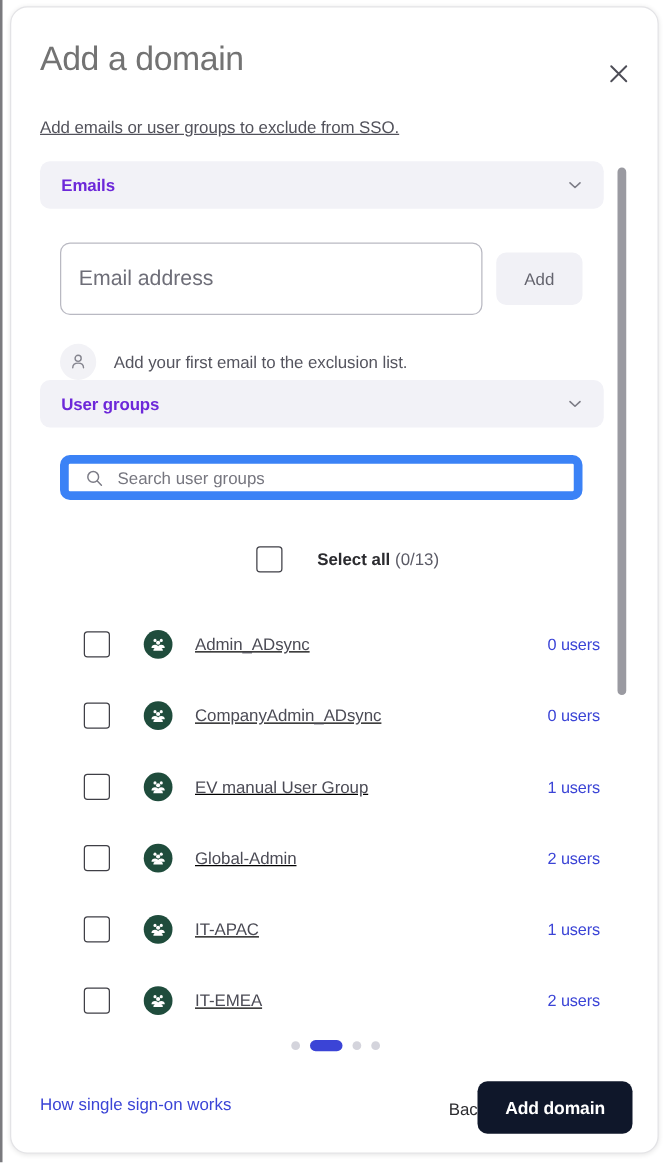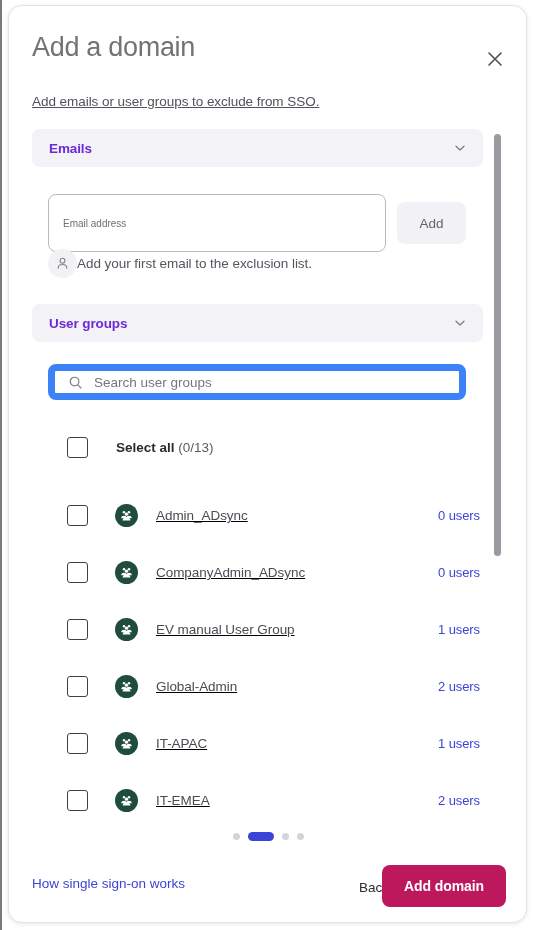--- a/index.html
+++ b/index.html
@@ -141,21 +141,21 @@
     align-items: center;
     gap: 11px;
   }
   .email-input {
     width: 338px;
     height: 58px;
     border: 1px solid #b9b9c2;
     border-radius: 8px;
     padding: 0 14px;
     font-family: "Liberation Sans", sans-serif;
-    font-size: 10px;
+    font-size: 17px;
     color: #2b2b2f;
     background: #fff;
     outline: none;
   }
   .email-input::placeholder { color: #6e6e78; }
   .add-btn {
     width: 69px;
     height: 42px;
     background: #f1f1f6;
     border: none;
@@ -163,23 +163,24 @@
     font-family: "Liberation Sans", sans-serif;
     font-size: 13.5px;
     color: #63636d;
     cursor: pointer;
   }
 
   
   .empty-hint {
     position: absolute;
     left: 39px;
-    top: 125px;
-    display: flex;
-    align-items: center;
+    top: 151px;
+    display: flex;
+    align-items: center;
+    gap: 14px;
     text-align: center;
   }
   .hint-avatar {
     width: 29px; height: 29px;
     border-radius: 50%;
     background: #f2f2f6;
     display: flex;
     align-items: center;
     justify-content: center;
   }
@@ -220,20 +221,21 @@
   
   .select-all-row {
     position: absolute;
     left: 0;
     top: 305px;
     width: 480px;
     height: 36px;
     display: flex;
     align-items: center;
     padding-left: 58px;
+    justify-content: center;
   }
   .cbox {
     width: 21px;
     height: 21px;
     border: 1.6px solid #3f3f46;
     border-radius: 3px;
     background: #fff;
     flex: 0 0 auto;
     cursor: pointer;
   }
@@ -335,21 +337,21 @@
     color: #2b2b2f;
     cursor: pointer;
     padding: 6px 4px;
   }
   .primary-btn {
     position: absolute;
     right: 22px;
     top: 19px;
     height: 42px;
     padding: 0 22px;
-    background: #be185d;
+    background: #0f172a;
     border: none;
     border-radius: 8px;
     color: #ffffff;
     font-family: "Liberation Sans", sans-serif;
     font-size: 14px;
     font-weight: 700;
     cursor: pointer;
     letter-spacing: -0.1px;
   }
 </style>

